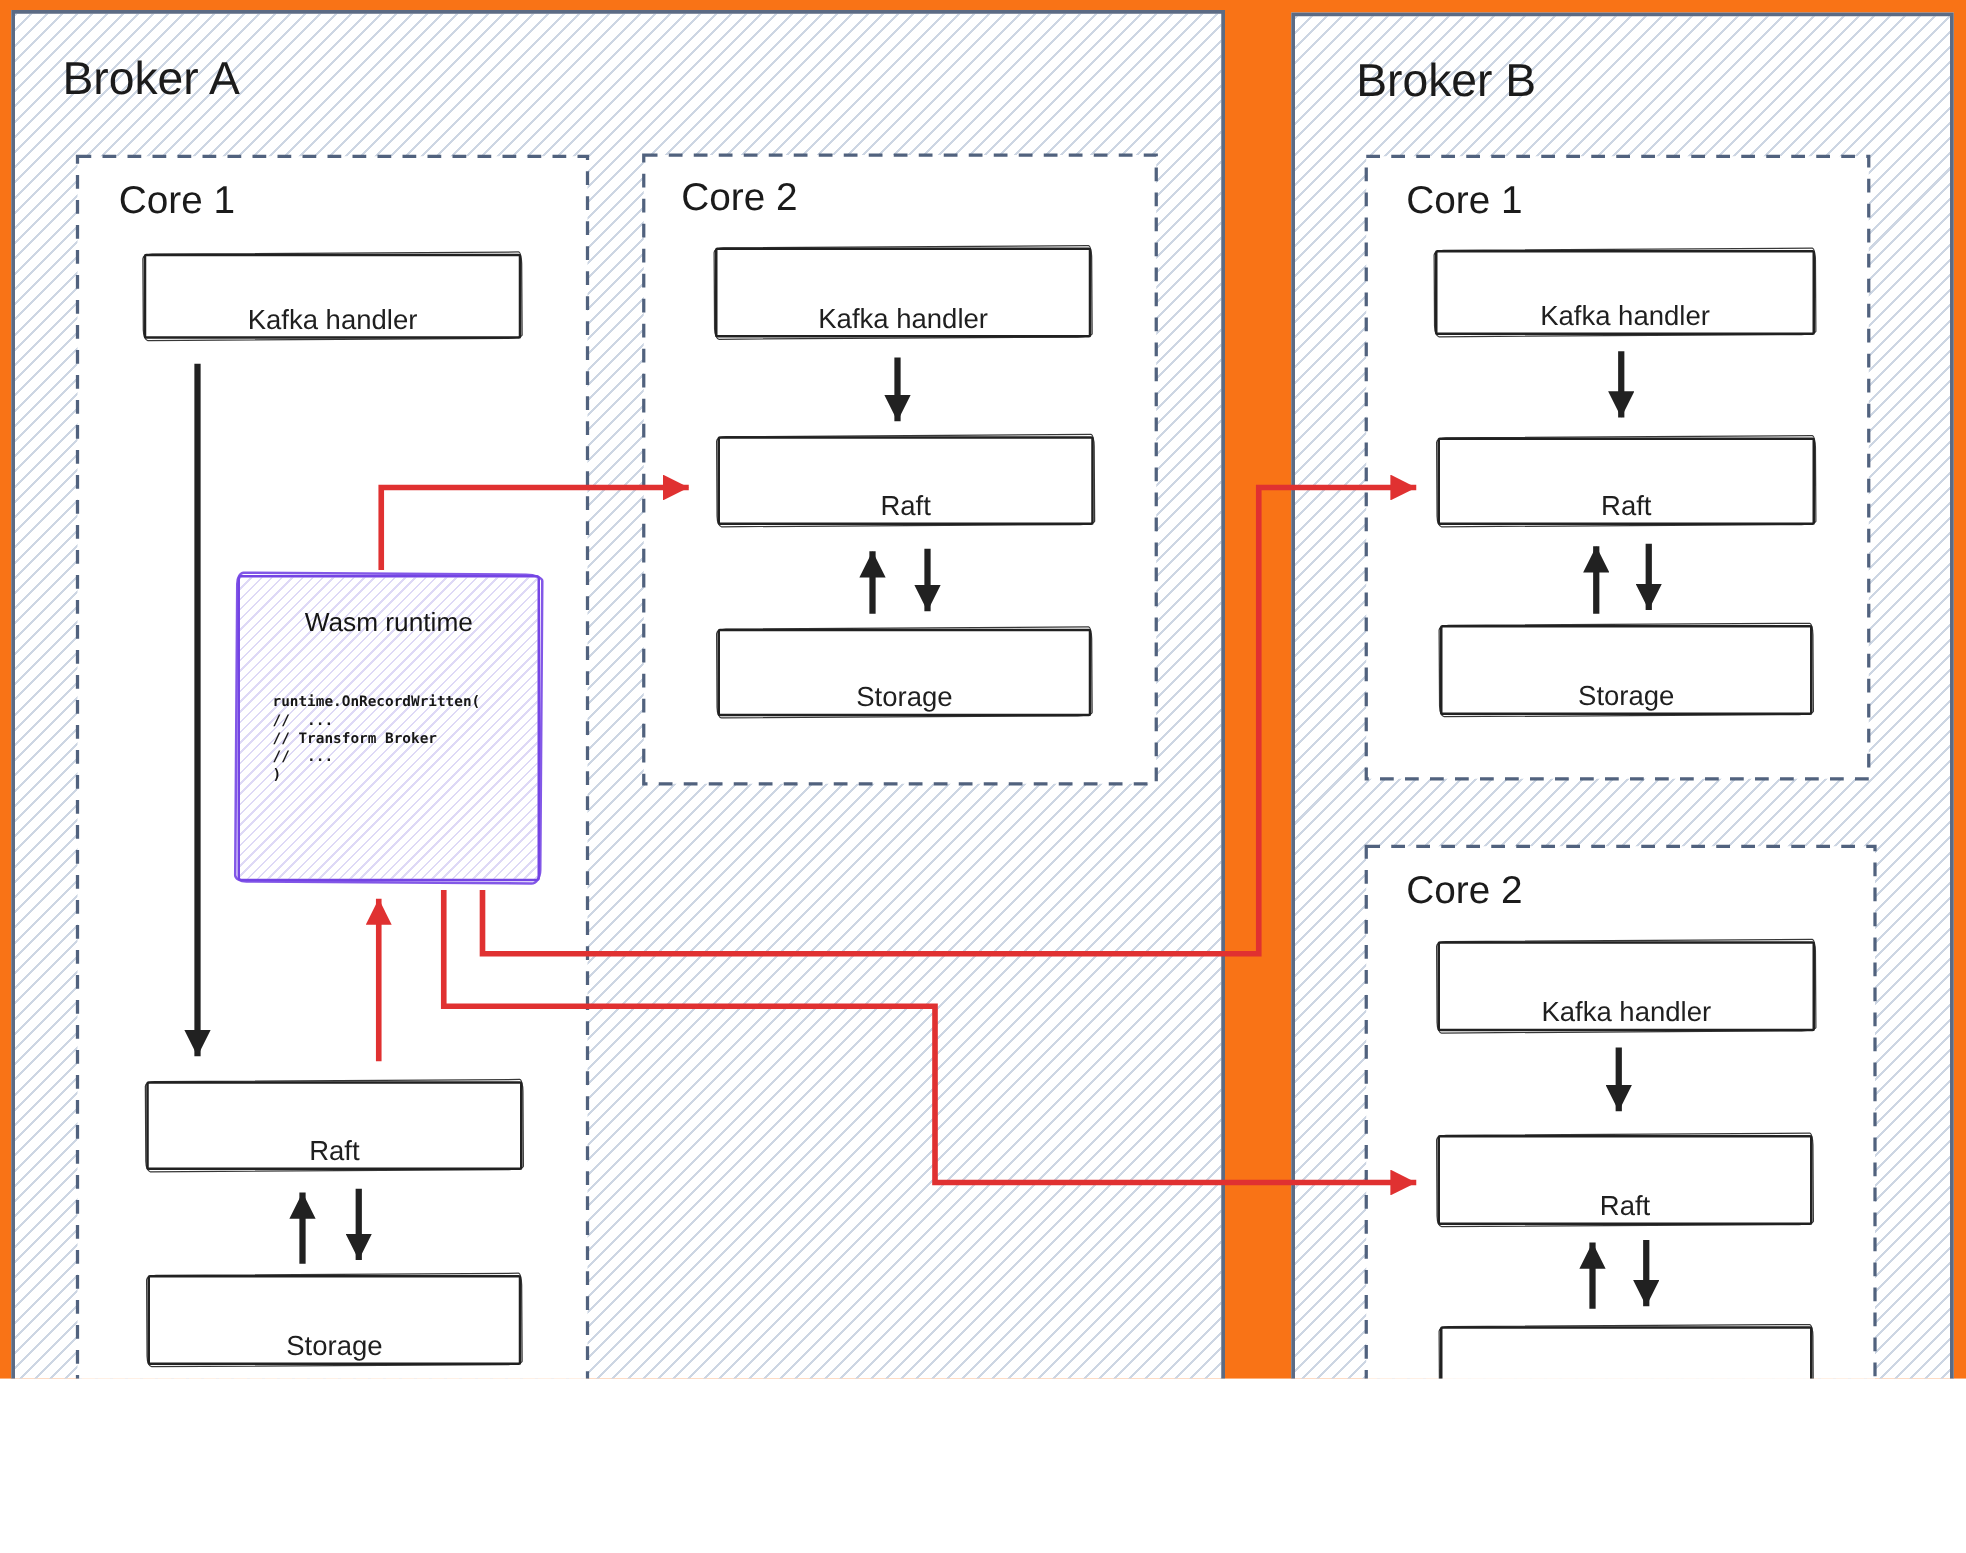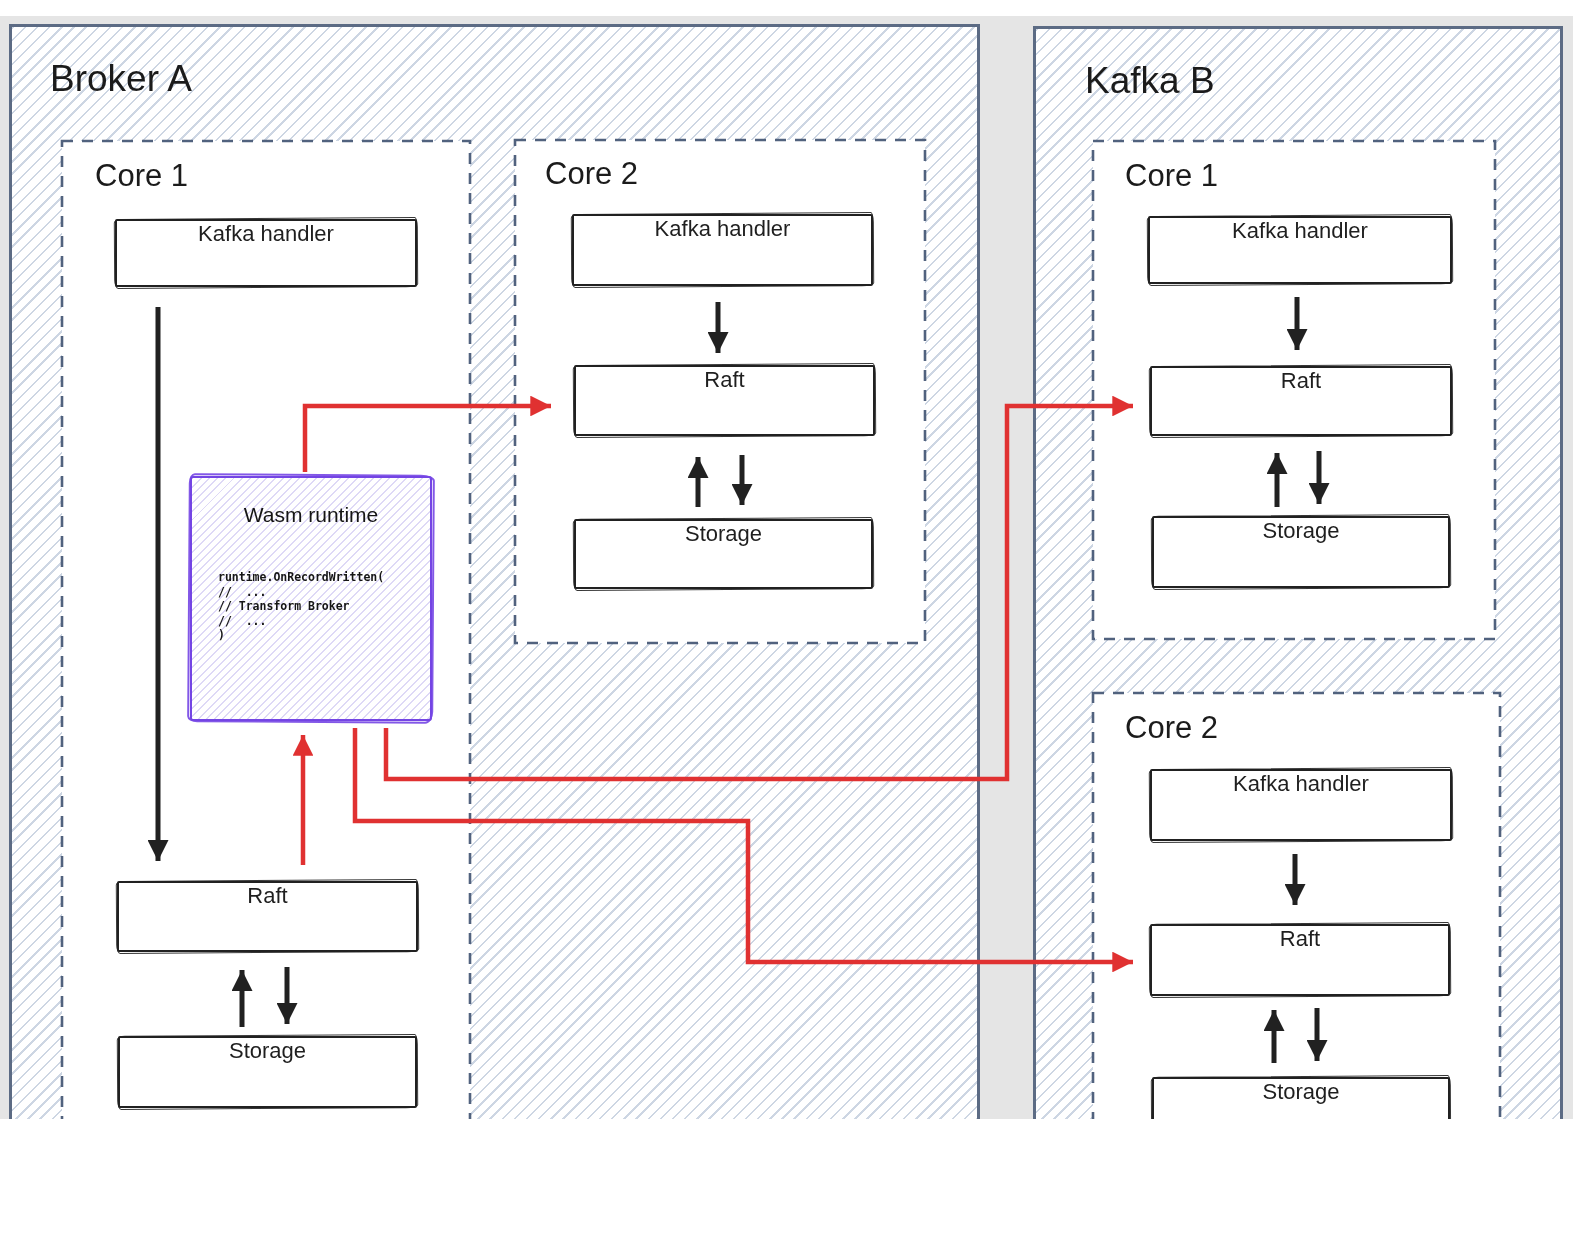--- a/index.html
+++ b/index.html
@@ -1,36 +1,36 @@
 <!DOCTYPE html>
 <html style="--ink: #212121; --red: #e03131; --purple: #7445e4; --frame: #5c6b84; --dash: #51627e; --hatch: #cdd6e3; --purple-hatch: #ded9f6;"><head>
 <meta charset="utf-8">
 <style>
   :root{
     --ink:#212121; --red:#e03131; --purple:#7445e4; --frame:#5c6b84;
     --dash:#51627e; --hatch:#cdd6e3; --purple-hatch:#ded9f6;
   }
   html,body{margin:0;padding:0;background:#fff;}
   .stage{
-    position:relative;width:1573px;height:1103px;background:#e5e5e5;overflow:hidden;
-    font-family:"Liberation Sans",sans-serif;color:var(--ink);margin-top:16px;
+    position:relative;width:1573px;height:1103px;background:#f97316;overflow:hidden;
+    font-family:"Liberation Sans",sans-serif;color:var(--ink);
   }
   .broker{
     position:absolute;border:3px solid var(--frame);background-color:#fff;
     background-image:repeating-linear-gradient(135deg,var(--hatch) 0,var(--hatch) 1.7px,transparent 1.7px,transparent 8.6px);
     box-sizing:border-box;z-index:1;
   }
   .broker-title{
     position:absolute;margin:0;font-size:37px;font-weight:400;color:#1b1b1b;z-index:3;
   }
   .core{position:absolute;background:#fff;z-index:2;box-sizing:border-box;}
   .core-title{position:absolute;margin:0;font-size:31px;font-weight:400;color:#1b1b1b;z-index:3;}
   .sketch{
     position:absolute;background:#fff;border:2.6px solid var(--ink);border-radius:2px;
-    display:flex;align-items:flex-start;justify-content:center;z-index:3;box-sizing:border-box;
+    display:flex;align-items:flex-end;justify-content:center;z-index:3;box-sizing:border-box;
   }
   .sketch::before{
     content:"";position:absolute;inset:-3px;border:1.7px solid var(--ink);
     border-radius:8px 3px 12px 4px / 4px 10px 3px 9px;transform:rotate(-0.35deg);
     opacity:.9;pointer-events:none;
   }
   .sketch .label{font-size:22px;color:#1f1f1f;position:relative;}
   .wasm{
     position:absolute;background-color:#fff;border:2.6px solid var(--purple);border-radius:3px;
     background-image:repeating-linear-gradient(135deg,var(--purple-hatch) 0,var(--purple-hatch) 1.4px,transparent 1.4px,transparent 5.8px);
@@ -50,21 +50,21 @@
 </style>
 </head>
 <body>
 
 <div class="stage">
 
   <section class="broker" style="left:9px;top:8px;width:971px;height:1221px;"></section>
   <h2 class="broker-title" style="left:50px;top:42px;">Broker A</h2>
 
   <section class="broker" style="left:1033px;top:10px;width:530px;height:1222px;"></section>
-  <h2 class="broker-title" style="left:1085px;top:44px;">Kafka B</h2>
+  <h2 class="broker-title" style="left:1085px;top:44px;">Broker B</h2>
 
   <div class="core" style="left:62px;top:125px;width:408px;height:1035px;"></div>
   <div class="core" style="left:515px;top:124px;width:410px;height:503px;"></div>
   <div class="core" style="left:1093px;top:125px;width:402px;height:498px;"></div>
   <div class="core" style="left:1093px;top:677px;width:407px;height:508px;"></div>
 
   <h3 class="core-title" style="left:95px;top:142px;">Core 1</h3>
   <h3 class="core-title" style="left:545px;top:140px;">Core 2</h3>
   <h3 class="core-title" style="left:1125px;top:142px;">Core 1</h3>
   <h3 class="core-title" style="left:1125px;top:694px;">Core 2</h3>

